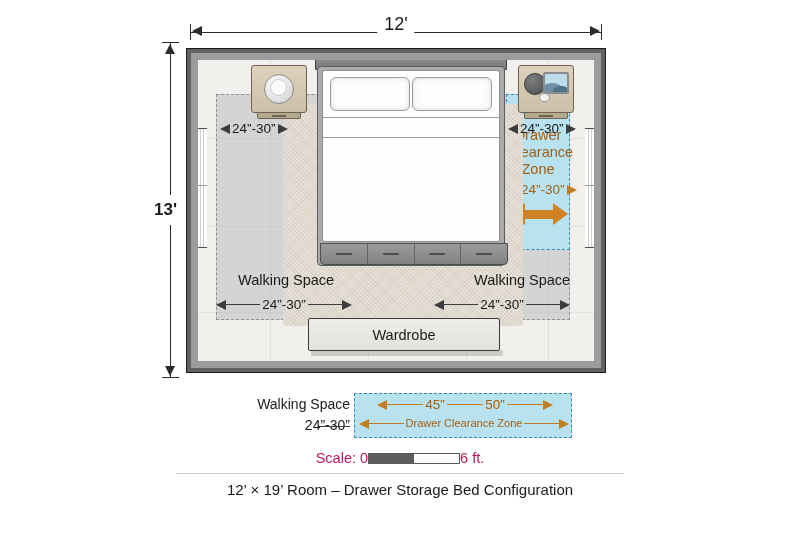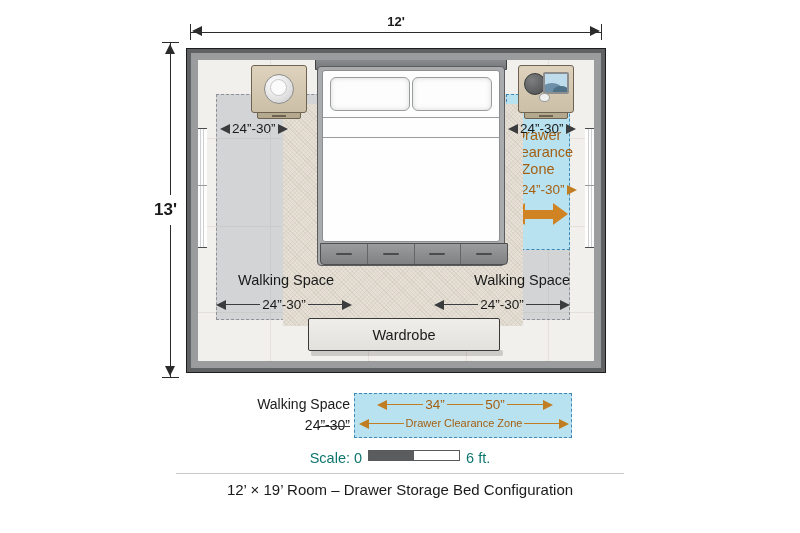--- a/index.html
+++ b/index.html
@@ -23,21 +23,21 @@
   .dim-top .cap-l { left: 0; }
   .dim-top .cap-r { left: 411px; }
   .dim-top .ar-l, .dim-top .ar-r {
     position: absolute; top: 12px; width: 0; height: 0;
     border-top: 5px solid transparent; border-bottom: 5px solid transparent;
   }
   .dim-top .ar-l { left: 2px; border-right: 10px solid #2b2b2b; }
   .dim-top .ar-r { right: 2px; border-left: 10px solid #2b2b2b; }
   .dim-top .lbl {
     position: absolute; left: 50%; transform: translateX(-50%); top: 0;
-    background: #fff; padding: 0 7px; font-size: 13px; font-weight: 700; color: #1b1b1b;
+    background: #fff; padding: 0 7px; font-size: 18px; font-weight: 400; color: #1b1b1b;
   }
 
   
   .dim-left { position: absolute; left: 152px; top: 42px; width: 26px; height: 336px; }
   .dim-left .rule {
     position: absolute; left: 18px; top: 0; height: 336px; width: 0;
     border-left: 1.6px solid #2b2b2b;
   }
   .dim-left .cap-t, .dim-left .cap-b {
     position: absolute; left: 10px; width: 17px; height: 0; border-top: 1.6px solid #2b2b2b;
@@ -253,22 +253,22 @@
   .legend .lg-box {
     position: absolute; left: 122px; top: 0; width: 218px; height: 45px;
     background: #b9e2f0; border: 1.5px dashed #3f87b5;
   }
   .legend .lg-row1 { position: absolute; left: 22px; top: 4px; width: 176px; }
   .legend .lg-row2 { position: absolute; left: 4px; top: 24px; width: 210px; }
 
   
   .scale-wrap {
     position: absolute; left: 0; right: 0; top: 450px;
-    display: flex; align-items: flex-start; justify-content: center; gap: 6px;
-    font-size: 14.5px; color: #0f766e;
+    display: flex; align-items: center; justify-content: center; 
+    font-size: 14.5px; color: #be185d;
   }
   .scale-bar { display: flex; width: 92px; height: 11px; border: 1.3px solid #58595b; }
   .scale-bar .seg-dark { flex: 1; background: #5a5c5e; }
   .scale-bar .seg-light { flex: 1; background: #ffffff; }
 
   
   .cap-rule {
     position: absolute; left: 176px; top: 473px; width: 448px; height: 0;
     border-top: 1.3px solid #c9c9c9;
   }
@@ -421,21 +421,21 @@
     <div class="ws-text">
       <div>Walking Space</div>
       <div>24”-30”</div>
     </div>
     <div class="ws-leader"></div>
 
     <div class="lg-box">
       <div class="meas brown lg-row1">
         <div class="tip-l"></div>
         <div class="line"></div>
-        <div class="txt">34”</div>
+        <div class="txt">45”</div>
         <div class="line"></div>
         <div class="txt">50”</div>
         <div class="line"></div>
         <div class="tip-r"></div>
       </div>
       <div class="meas brown lg-row2">
         <div class="tip-l"></div>
         <div class="line"></div>
         <div class="txt" style="font-size:11px;">Drawer Clearance Zone</div>
         <div class="line"></div>

